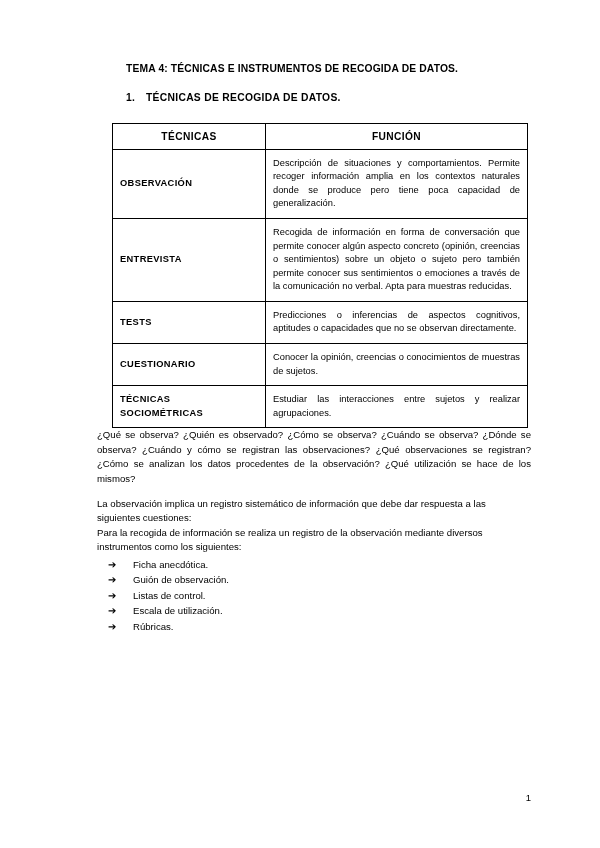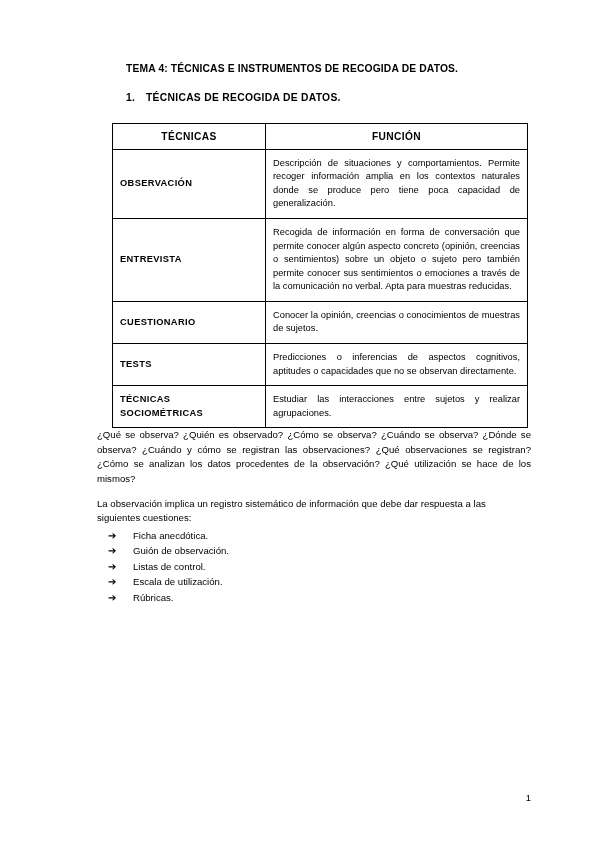--- a/index.html
+++ b/index.html
@@ -170,42 +170,43 @@
       <tbody>
         <tr>
           <td class="tech-cell">OBSERVACIÓN</td>
           <td class="func-cell">Descripción de situaciones y comportamientos. Permite recoger información amplia en los contextos naturales donde se produce pero tiene poca capacidad de generalización.</td>
         </tr>
         <tr>
           <td class="tech-cell">ENTREVISTA</td>
           <td class="func-cell">Recogida de información en forma de conversación que permite conocer algún aspecto concreto (opinión, creencias o sentimientos) sobre un objeto o sujeto pero también permite conocer sus sentimientos o emociones a través de la comunicación no verbal. Apta para muestras reducidas.</td>
         </tr>
         <tr>
+          <td class="tech-cell">TESTS</td>
+          <td class="func-cell">Predicciones o inferencias de aspectos cognitivos, aptitudes o capacidades que no se observan directamente.</td>
+        </tr>
+        <tr>
           <td class="tech-cell">CUESTIONARIO</td>
           <td class="func-cell">Conocer la opinión, creencias o conocimientos de muestras de sujetos.</td>
-        </tr>
-        <tr>
-          <td class="tech-cell">TESTS</td>
-          <td class="func-cell">Predicciones o inferencias de aspectos cognitivos, aptitudes o capacidades que no se observan directamente.</td>
         </tr>
         <tr>
           <td class="tech-cell">
             <span>TÉCNICAS</span><br>
             <span>SOCIOMÉTRICAS</span>
           </td>
           <td class="func-cell">Estudiar las interacciones entre sujetos y realizar agrupaciones.</td>
         </tr>
       </tbody>
     </table>
 
 
     <p class="body justified">¿Qué se observa?  ¿Quién es observado?  ¿Cómo se observa?  ¿Cuándo se observa? ¿Dónde se observa?   ¿Cuándo y cómo se registran las observaciones?   ¿Qué observaciones se registran?  ¿Cómo se analizan los datos procedentes de la observación? ¿Qué utilización se hace de los mismos?</p>
 
     <p class="body tight">La observación implica un registro sistemático de información que debe dar respuesta a las siguientes cuestiones:</p>
 
+    <p class="body tight">Para la recogida de información se realiza un registro de la observación mediante diversos instrumentos como los siguientes:</p>
 
     <ul class="arrow-list">
       <li>
         <span class="bullet-arrow">➔</span>
         <span>Ficha anecdótica.</span>
       </li>
       <li>
         <span class="bullet-arrow">➔</span>
         <span>Guión de observación.</span>
       </li>

